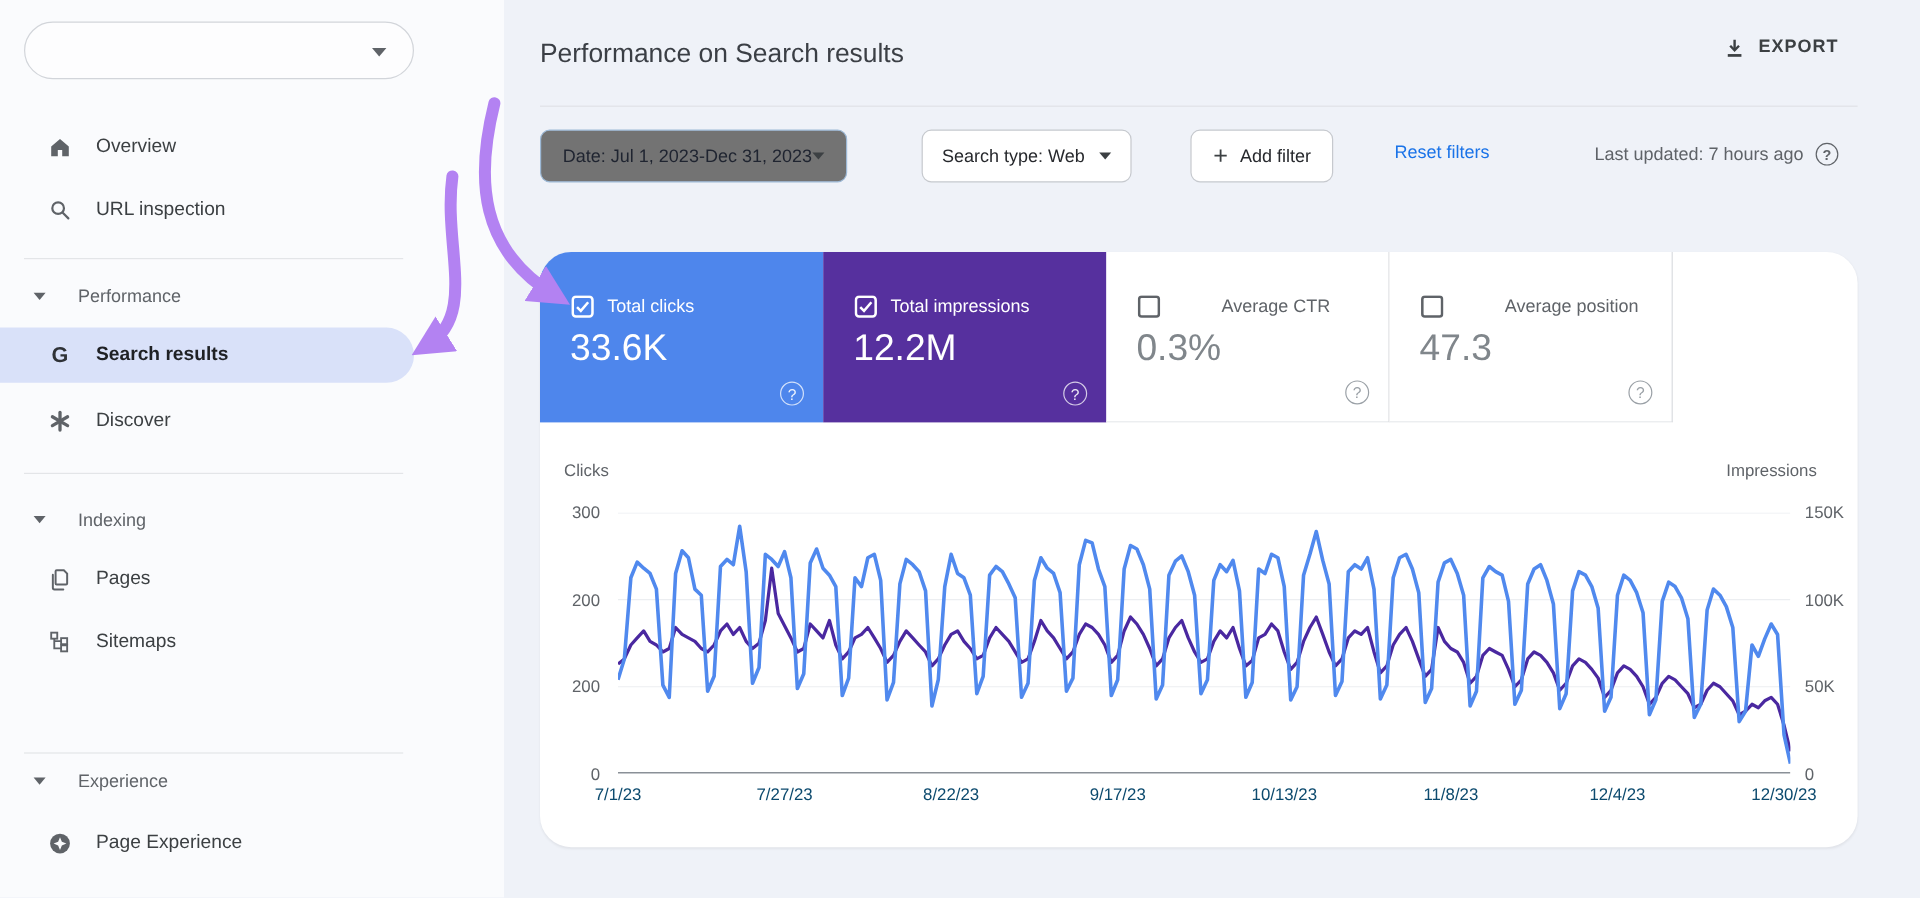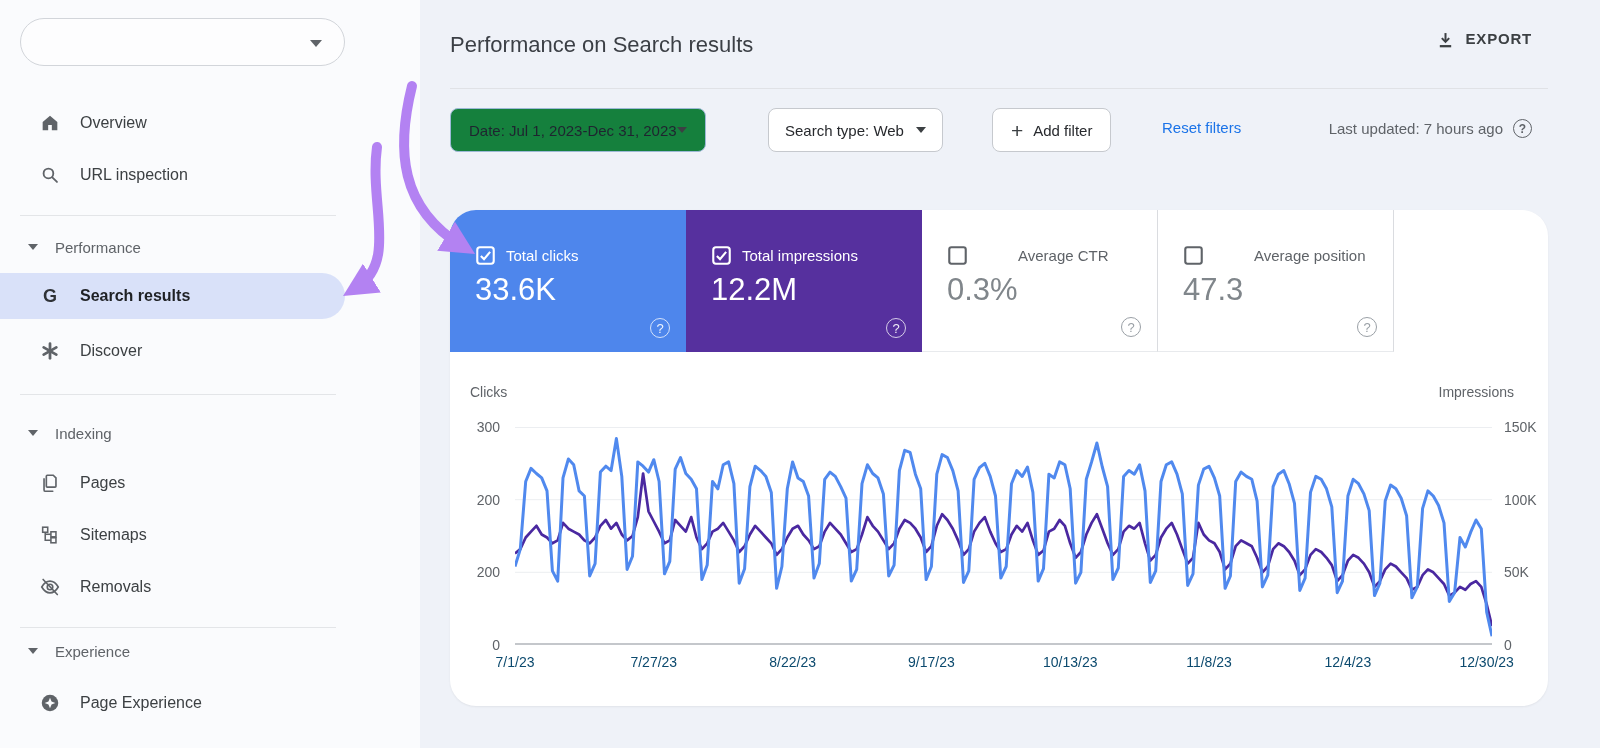--- a/index.html
+++ b/index.html
@@ -9,33 +9,33 @@
   
   .sidebar { position:absolute; left:0; top:0; width:420px; height:748px; background:#fafbfd; }
   .prop-select { position:absolute; left:20px; top:18px; width:325px; height:48px; border:1px solid #d2d5da;
     border-radius:24px; background:#fdfdfe; cursor:pointer; }
   .prop-select .caret { position:absolute; right:22px; top:21px; }
   .caret { width:0; height:0; border-left:6px solid transparent; border-right:6px solid transparent; border-top:7px solid #5f6368; display:inline-block; }
   .nav-item { position:absolute; left:0; width:420px; height:46px; display:flex; align-items:center; cursor:pointer; font-size:16px; color:#3c4043; }
   .nav-item .nicon { position:absolute; left:38px; width:24px; height:24px; display:flex; align-items:center; justify-content:center; }
   .nav-item .nlabel { position:absolute; left:80px; }
   .nav-item.active { background:#d9e1f9; border-radius:0 26px 26px 0; width:345px; font-weight:bold; color:#1f2125; }
-  .sec-head { position:absolute; left:0; width:420px; height:30px; display:flex; align-items:center; cursor:pointer; font-size:15px; color:#5f6368; }
+  .sec-head { position:absolute; left:0; width:420px; height:30px; display:flex; align-items:center; cursor:pointer; font-size:15px; color:#5f6368;gap:10px; }
   .sec-head .caret { margin-left:28px; margin-right:17px; border-top-width:6px; border-left-width:5px; border-right-width:5px; }
   .sdivider { position:absolute; left:20px; width:316px; height:1px; background:#e3e5e8; }
 
   
   .page-title { position:absolute; left:450px; top:32px; font-size:22px; font-weight:500; color:#3b3f45; }
   .export-btn { position:absolute; right:68px; top:30px; display:flex; align-items:flex-start; gap:10px; cursor:pointer;
     font-size:15px; font-weight:bold; letter-spacing:0.8px; color:#3c4043; }
   .hdr-divider { position:absolute; left:450px; top:88px; width:1098px; height:1px; background:#e0e2e6; }
 
   
   .chip { position:absolute; top:108px; height:44px; border-radius:8px; display:flex; align-items:center; font-size:15px; cursor:pointer; }
-  .chip-date { left:450px; padding:0 18px; background:#15803d; border:1px solid #9db9d6; font-weight:500; color:#1f2430; }
+  .chip-date { left:450px; padding:0 18px; background:#737373; border:1px solid #9db9d6; font-weight:500; color:#1f2430; }
   .chip-white { background:#fff; border:1px solid #c6c9ce; color:#27292d; }
   .chip-search { left:768px; padding:0 16px; gap:12px; }
   .chip-add { left:992px; padding:0 18px; gap:10px; }
   .chip .caret { border-top-width:6px; border-left-width:5px; border-right-width:5px; border-top-color:#3c4043; }
   .plus-glyph { font-size:21px; font-weight:400; color:#3c4043; line-height:1; }
   .reset-link { position:absolute; left:1162px; top:119px; font-size:15px; font-weight:500; color:#1a73e8; cursor:pointer; }
   .last-updated { position:absolute; right:68px; top:119px; display:flex; align-items:center; gap:10px; font-size:15px; color:#5f6368; }
   .qcircle { width:19px; height:19px; border:1.5px solid currentColor; border-radius:50%; display:inline-flex; align-items:center; justify-content:center; font-size:12px; font-weight:bold; }
 
   
@@ -148,30 +148,20 @@
           <rect x="4" y="3.5" width="5.5" height="5.5"></rect>
           <path d="M6.8 9 V17.8 H13"></path>
           <path d="M6.8 11.2 H13"></path>
           <rect x="13" y="8.5" width="5.5" height="5.5"></rect>
           <rect x="13" y="15" width="5.5" height="5.5"></rect>
         </svg>
     </span>
     <span class="nlabel">Sitemaps</span>
   </div>
 
-  <div class="nav-item" style="top:564px">
-    <span class="nicon">
-      <svg width="22" height="22" viewBox="0 0 24 24" fill="none" stroke="#5f6368" stroke-width="1.8">
-          <path d="M3 12 C5.6 7.6 8.9 5.6 12 5.6 C15.1 5.6 18.4 7.6 21 12 C18.4 16.4 15.1 18.4 12 18.4 C8.9 18.4 5.6 16.4 3 12 Z"></path>
-          <circle cx="12" cy="12" r="3"></circle>
-          <line x1="4.5" y1="3.8" x2="20" y2="20.2" stroke-linecap="round"></line>
-        </svg>
-    </span>
-    <span class="nlabel">Removals</span>
-  </div>
 
   <div class="sdivider" style="top:627px"></div>
 
   <div class="sec-head" style="top:636px">
     <span class="caret"></span>
     <span>Experience</span>
   </div>
 
   <div class="nav-item" style="top:680px">
     <span class="nicon">

